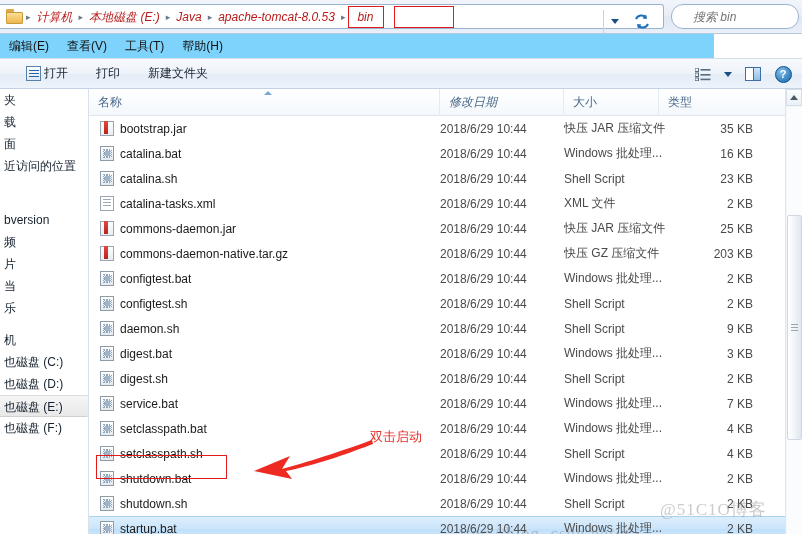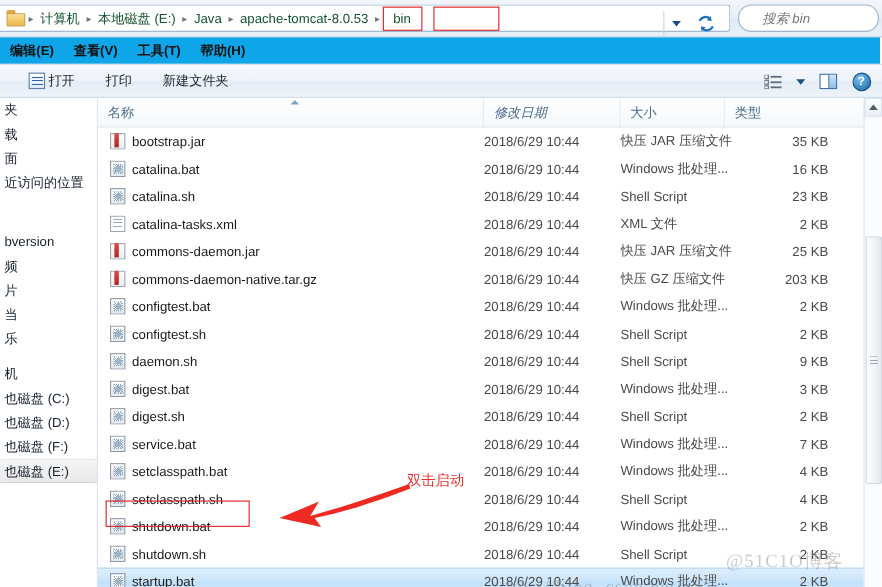--- a/index.html
+++ b/index.html
@@ -28,21 +28,21 @@
     position:absolute; left:0; top:0; width:8px; height:4px;
     background:#e0a84c; border-radius:1px 1px 0 0;
   }
   .crumb-folder .body {
     position:absolute; left:0; top:3px; width:17px; height:12px;
     background:linear-gradient(to bottom,#fbdd94,#edb84c);
     border:1px solid #c79a3c; border-radius:1px;
   }
   .crumb {
     padding:0 5px; height:20px; line-height:20px; white-space:nowrap;
-    color:#14532d; font-size:12px; cursor:default;
+    color:#b91c1c; font-size:12px; cursor:default;font-style:italic;
   }
   .sep { color:#6a7785; font-size:9px; padding:0 1px; line-height:20px; }
   .crumb-active {
     border:1px solid #e01b1b; height:22px; line-height:20px;
     padding:0 10px 0 8px; margin-left:2px;
   }
   .nav-drop {
     position:absolute; right:38px; top:5px; width:22px; height:23px;
     display:flex; align-items:center; justify-content:center;
     border-left:1px solid #c6d4e3;
@@ -55,22 +55,22 @@
   }
   .searchbox {
     position:absolute; right:3px; top:4px; width:128px; height:25px;
     background:#fff; border:1px solid #9bb4cd; border-radius:12px;
     display:flex; align-items:center; padding:0 17px;
   }
   .search-ph { flex:1; font-style:italic; color:#8b8b8b; font-size:12px; padding-left:22px; }
 
   
   .menubar {
-    position:absolute; left:0; top:34px; width:800px; height:24px;
-    background:#0ea5e9; display:flex; align-items:center; padding-left:0px;font-weight:bold;
+    position:absolute; left:0; top:34px; width:714px; height:24px;
+    background:#7dd3fc; display:flex; align-items:center; padding-left:0px;
   }
   .menu-item { padding:2px 9px; font-size:12px; color:#111; white-space:nowrap; }
 
   
   .toolbar {
     position:absolute; left:0; top:58px; width:802px; height:31px;
     background:linear-gradient(to bottom,#f7fafd 0%,#eef3fa 50%,#e4ecf6 51%,#edf3fa 100%);
     border-top:1px solid #d3deeb; border-bottom:1px solid #c3d2e4;
     display:flex; align-items:center;
   }
@@ -282,22 +282,22 @@
     <div class="side-item"></div>
     <div class="side-item">bversion</div>
     <div class="side-item">频</div>
     <div class="side-item">片</div>
     <div class="side-item">当</div>
     <div class="side-item">乐</div>
     <div class="side-gap"></div>
     <div class="side-item">机</div>
     <div class="side-item">也磁盘 (C:)</div>
     <div class="side-item">也磁盘 (D:)</div>
+    <div class="side-item sel">也磁盘 (E:)</div>
     <div class="side-item">也磁盘 (F:)</div>
-    <div class="side-item sel">也磁盘 (E:)</div>
   </div>
   <div class="side-divider"></div>
 
   <div class="listarea">
     <div class="colhead">
       <div class="ch" style="width:351px;">
         <span class="sortarrow"></span>
         <span>名称</span>
       </div>
       <div class="ch" style="width:124px;font-style:italic;">

